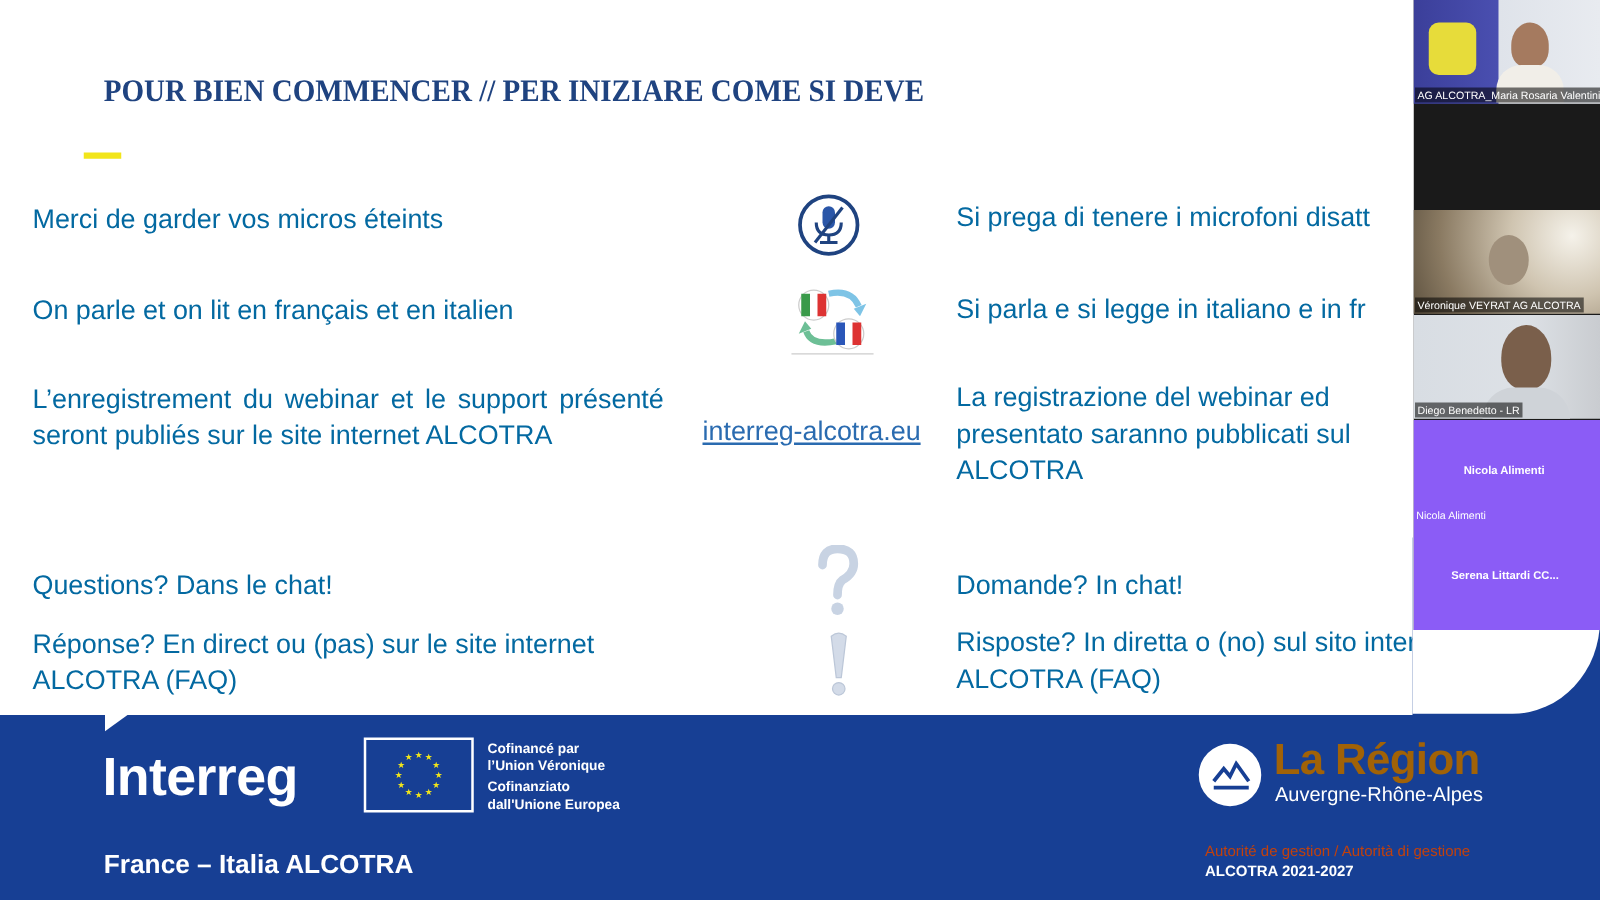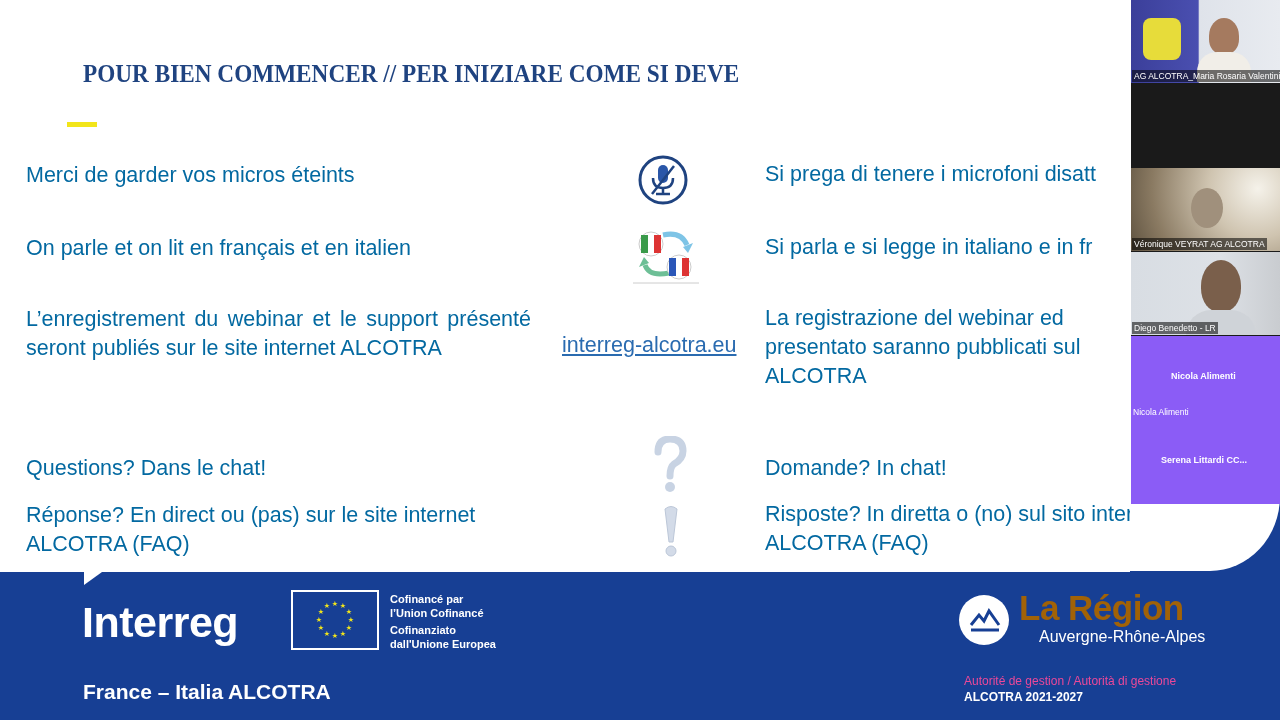--- a/index.html
+++ b/index.html
@@ -16,22 +16,22 @@
   .footer{position:absolute;left:0;top:572px;width:1280px;height:148px;background:#173f94;}
   .curve-cut{position:absolute;left:1130px;top:430px;width:150px;height:142px;background:#173f94;}
   .curve-white{position:absolute;left:1000px;top:380px;width:275px;height:191px;background:#fff;border-bottom-right-radius:95px 95px;}
   .interreg{position:absolute;left:82px;top:598px;font-size:43px;font-weight:bold;color:#fff;letter-spacing:-0.5px;}
   .eu-flag{position:absolute;left:291px;top:590px;width:88px;height:60px;border:2px solid #fff;background:#173f94;box-sizing:border-box;}
   .eu-text{position:absolute;left:390px;top:593px;color:#fff;font-size:11px;font-weight:bold;line-height:13.5px;}
   .eu-text .gap{height:4px;}
   .france-italia{position:absolute;left:83px;top:680px;font-size:21px;font-weight:bold;color:#fff;}
   .region-logo{position:absolute;left:959px;top:595px;width:50px;height:50px;border-radius:50%;background:#fff;}
   .region-name{position:absolute;left:1019px;top:588px;font-size:35px;font-weight:bold;color:#a16207;letter-spacing:-0.5px;}
-  .region-sub{position:absolute;left:1020px;top:628px;font-size:16px;color:#fff;margin-left:19px;}
-  .autorite{position:absolute;left:964px;top:674px;font-size:12px;color:#ec4899;text-align:right;}
+  .region-sub{position:absolute;left:1020px;top:628px;font-size:16px;color:#fff;}
+  .autorite{position:absolute;left:964px;top:674px;font-size:12px;color:#c2410c;text-align:right;}
   .alcotra-years{position:absolute;left:964px;top:690px;font-size:12px;font-weight:bold;color:#fff;}
   
   .panel{position:absolute;left:1131px;top:0;width:149px;height:504px;background:#1a1a1a;}
   .tile{position:absolute;left:0;width:149px;height:83px;overflow:hidden;text-align:right;}
   .tile .name{position:absolute;left:1px;bottom:1px;font-size:8.5px;color:#fff;background:rgba(0,0,0,0.55);padding:1px 2px;white-space:nowrap;}
   .dark-name{position:absolute;color:#fff;font-size:9px;white-space:nowrap;}
 </style>
 </head>
 <body>
 
@@ -118,21 +118,21 @@
           <text x="34" y="44">★</text>
           <text x="28" y="38">★</text>
         <text x="26" y="30">★</text>
           <text x="28" y="22">★</text>
           <text x="34" y="16">★</text>
       </g>
     </svg>
   </div>
   <div class="eu-text">
     <div>Cofinancé par</div>
-    <div>l’Union Cofinancé</div>
+    <div>l’Union Véronique</div>
     <div class="gap"></div>
     <div>Cofinanziato</div>
     <div>dall'Unione Europea</div>
   </div>
   <div class="france-italia">France – Italia ALCOTRA</div>
 
   <div class="region-logo">
     <svg width="50" height="50" viewBox="0 0 50 50">
       <path d="M12 30 L20 20 L25 26 L30 16 L40 30" fill="none" stroke="#173f94" stroke-width="3"></path>
       <line x1="12" y1="35" x2="40" y2="35" stroke="#173f94" stroke-width="3"></line>

